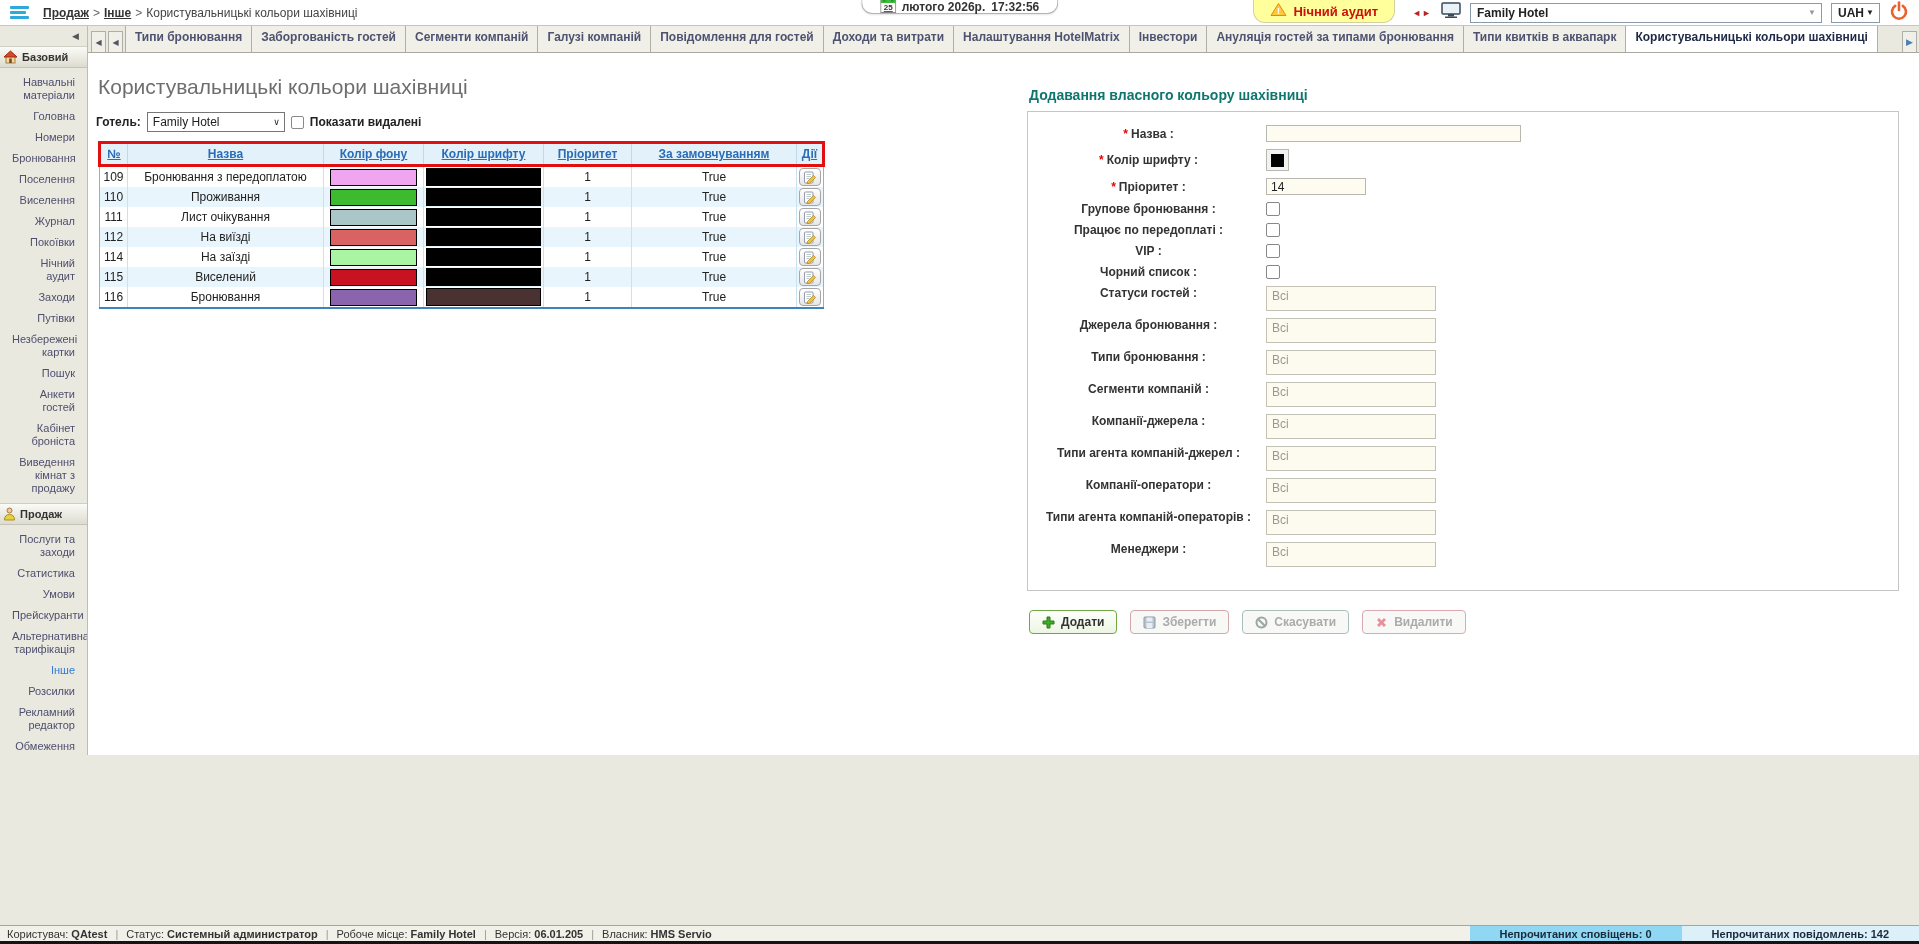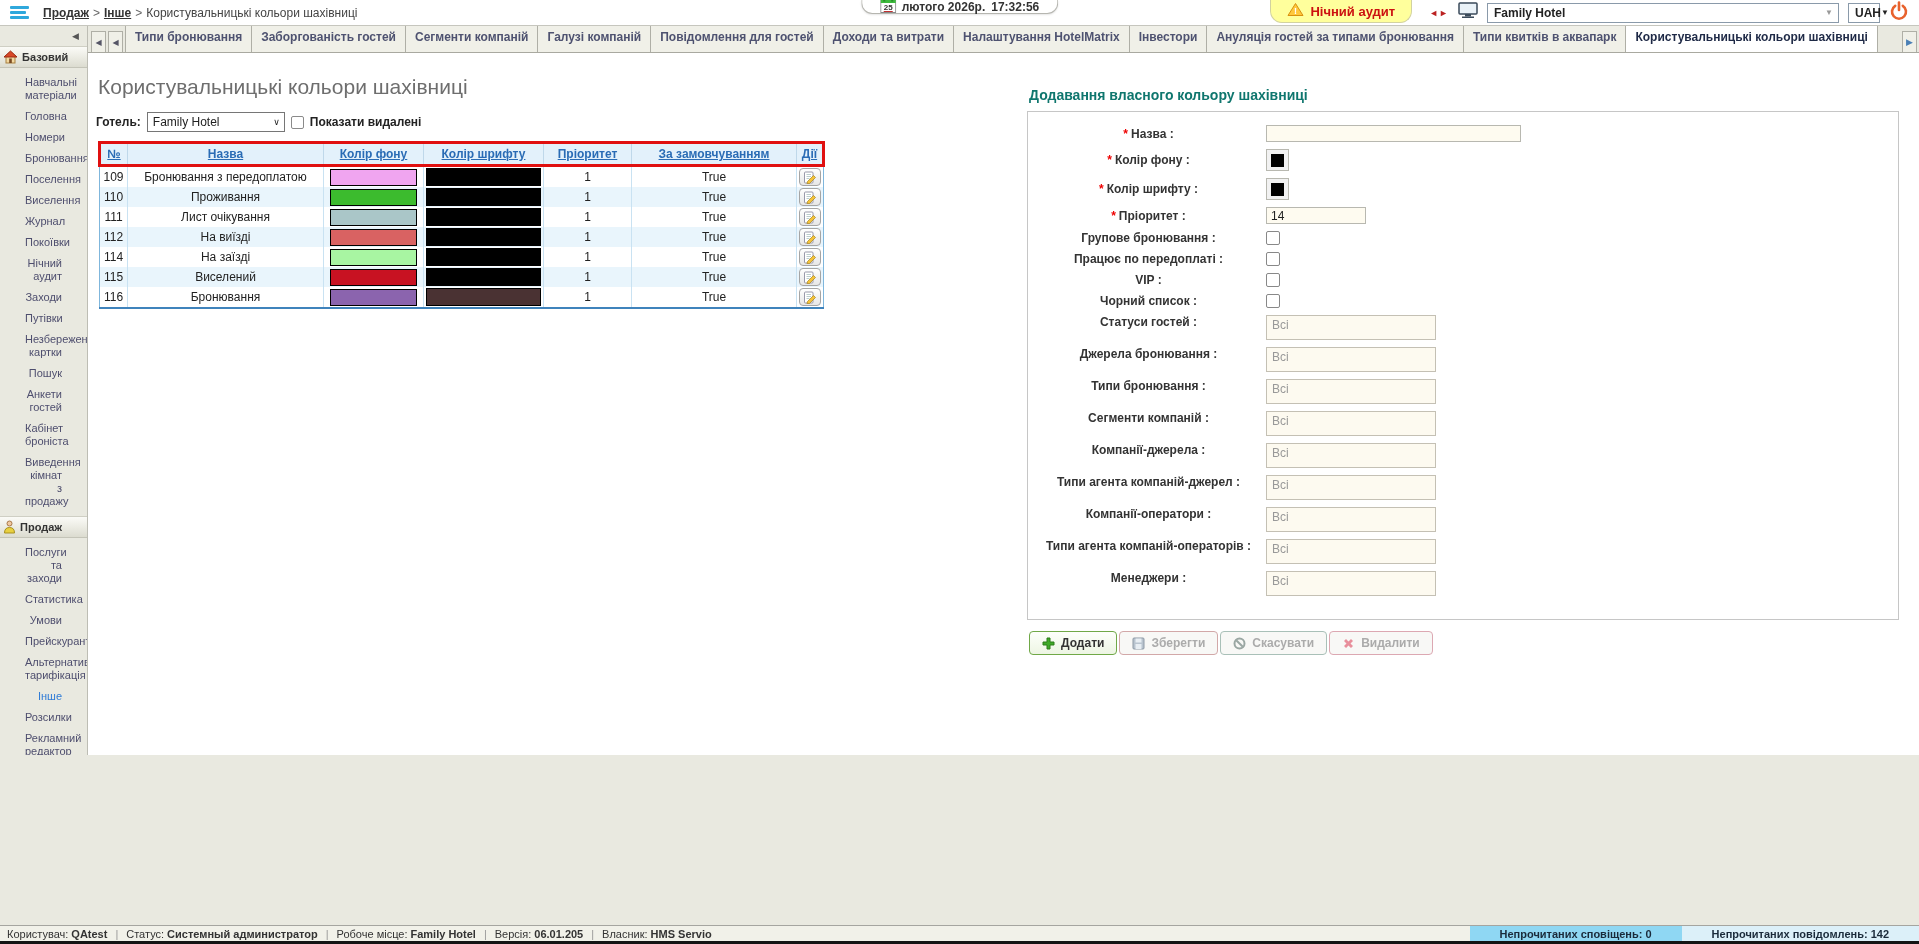--- a/index.html
+++ b/index.html
@@ -18,30 +18,30 @@
   .date-pill{position:absolute;left:50%;top:0;transform:translateX(-50%);height:14px;border:1px solid #B6B6B0;border-top:none;
     border-radius:0 0 11px 11px;background:#fff;display:flex;align-items:center;gap:6px;padding:0 18px;
     font-size:12px;font-weight:bold;color:#333;box-shadow:0 1px 2px rgba(0,0,0,.10);white-space:nowrap}
   .top-right{margin-left:auto;display:flex;align-items:center;gap:9px;height:100%}
   .night-audit{align-self:flex-start;height:23px;border:1px solid #D2D2A0;border-top:none;border-radius:0 0 12px 12px;
     background:#FFFF9C;display:flex;align-items:center;gap:6px;padding:0 16px;font-size:13px;font-weight:bold;color:#C11;cursor:pointer;margin-right:8px;white-space:nowrap}
   .resize-arrows{color:#B22;font-size:9px;font-weight:bold;letter-spacing:1px;cursor:pointer}
   .select{border:1px solid #8A9AAA;background:#fff;height:20px;display:flex;align-items:center;font-size:12px;font-weight:bold;color:#222;padding:0 5px 0 6px;cursor:pointer}
   .hotel-select{width:352px}
   .select .arr{margin-left:auto;color:#999;font-size:8px}
-  .currency-select{width:32px}
+  .currency-select{width:49px}
   .currency-select .arr{color:#222}
 
   
   .mainrow{display:flex;height:729px;flex:0 0 auto}
   .sidebar{width:88px;background:#E9E9E0;border-right:1px solid #BDBDB4;flex:0 0 auto;font-size:11px;overflow:hidden}
   .collapse{text-align:right;padding:5px 8px 1px;color:#555;font-size:9px;cursor:pointer}
   .side-header{display:flex;align-items:center;gap:4px;padding:3px 3px;background:linear-gradient(#FBFBF7,#DCDCD0);
     border-top:1px solid #CFCFC4;border-bottom:1px solid #C4C4B8;font-weight:bold;font-size:11px;color:#333;margin:4px 0 3px;white-space:nowrap}
-  .side-item{text-align:right;padding:0 8px;margin:8px 17px;line-height:13px;color:#4E4E6E;cursor:pointer}
+  .side-item{text-align:right;padding:0 8px;margin:8px 4px;line-height:13px;color:#4E4E6E;cursor:pointer}
   .side-item.active{color:#2E7BD6}
 
   .main{flex:1;display:flex;flex-direction:column;min-width:0}
   .tabbar{height:27px;display:flex;align-items:flex-end;background:#E9E9E0;border-bottom:1px solid #A9A9A0;padding-left:3px;overflow:hidden;flex:0 0 auto}
   .tab-arrow{width:15px;height:21px;border:1px solid #AFAFA6;border-bottom:none;background:#F0F0E8;display:flex;align-items:center;justify-content:center;
     font-size:8px;color:#556;margin-right:2px;cursor:pointer}
   .tab{height:21px;display:flex;align-items:center;padding:15px 9px;border:1px solid #AFAFA6;border-bottom:none;background:#F0F0E8;
     font-size:12px;font-weight:bold;color:#4E5270;white-space:nowrap;margin-right:-1px;border-radius:2px 2px 0 0;cursor:pointer}
   .tab.active{background:#fff;color:#1E2946;height:23px;position:relative;z-index:2;box-shadow:0 2px 0 #fff}
   .tab-spacer{flex:1}
@@ -76,21 +76,21 @@
   .form-box{border:1px solid #C6C6C6;padding:13px 10px 16px}
   .form-row{display:flex;align-items:center;margin-bottom:7px}
   .form-row.multi{align-items:flex-start}
   .form-label{width:228px;text-align:center;font-size:12px;font-weight:bold;color:#333;padding-right:7px;flex:0 0 auto;line-height:14px;white-space:nowrap}
   .req{color:#E00;margin-right:3px}
   .input-text{background:#FEFBF0;border:1px solid #B8B8B0;height:17px;font-size:12px;color:#222;padding:0 4px;display:flex;align-items:center}
   .color-field{width:23px;height:22px;background:#F2F2F2;border:1px solid #B8B8B0;display:flex;align-items:center;justify-content:center;cursor:pointer}
   .color-swatch{width:13px;height:13px}
   .form-chk{width:14px;height:14px;border:1px solid #888;border-radius:2px;background:#fff;cursor:pointer}
   .input-multi{width:170px;height:25px;background:#FDFAF0;border:1px solid #C4C0B4;font-size:12px;color:#999;padding:2px 5px;cursor:text}
-  .form-buttons{display:flex;gap:2px;margin-top:11px;padding-left:2px}
+  .form-buttons{display:flex;gap:13px;margin-top:19px;padding-left:2px}
   .btn{display:flex;align-items:center;gap:6px;height:24px;padding:0 12px;border-radius:4px;font-size:12px;font-weight:bold;border:1px solid #999;cursor:pointer;white-space:nowrap}
   .btn.add{border-color:#70A847;color:#333;background:linear-gradient(#FDFFFB,#EDF5E3)}
   .btn.save{border-color:#D2A8A8;color:#ABABAB;background:#F8F8F6;cursor:default}
   .btn.cancel{border-color:#A9C0B8;color:#ABABAB;background:#F8F8F6;cursor:default}
   .btn.delete{border-color:#DCA8B2;color:#ABABAB;background:#F8F8F6;cursor:default}
 
   
   .filler{flex:1;background:#E9E9E0}
   .statusbar{height:16px;background:#F1F1E9;border-top:1px solid #A5A5A0;display:flex;align-items:center;font-size:11px;color:#333;padding-left:7px;flex:0 0 auto;white-space:nowrap}
   .sb-value{font-weight:bold;margin-left:3px}
@@ -418,26 +418,20 @@
           </table>
         </div>
         <div class="form-panel">
           <div class="form-title">Додавання власного кольору шахівниці</div>
           <div class="form-box" id="formRows">
               <div class="form-row">
                 <div class="form-label"><span class="req">*</span><span>Назва :</span></div>
                 <div class="input-text" style="width: 255px;"></div>
               </div>
               <div class="form-row">
-                <div class="form-label"><span class="req">*</span><span>Колір фону :</span></div>
-                <div class="color-field">
-                  <div class="color-swatch" style="background: rgb(0, 0, 0);"></div>
-                </div>
-              </div>
-              <div class="form-row">
                 <div class="form-label"><span class="req">*</span><span>Колір шрифту :</span></div>
                 <div class="color-field">
                   <div class="color-swatch" style="background: rgb(0, 0, 0);"></div>
                 </div>
               </div>
               <div class="form-row">
                 <div class="form-label"><span class="req">*</span><span>Пріоритет :</span></div>
                 <div class="input-text" style="width: 100px;">14</div>
               </div>
               <div class="form-row">

